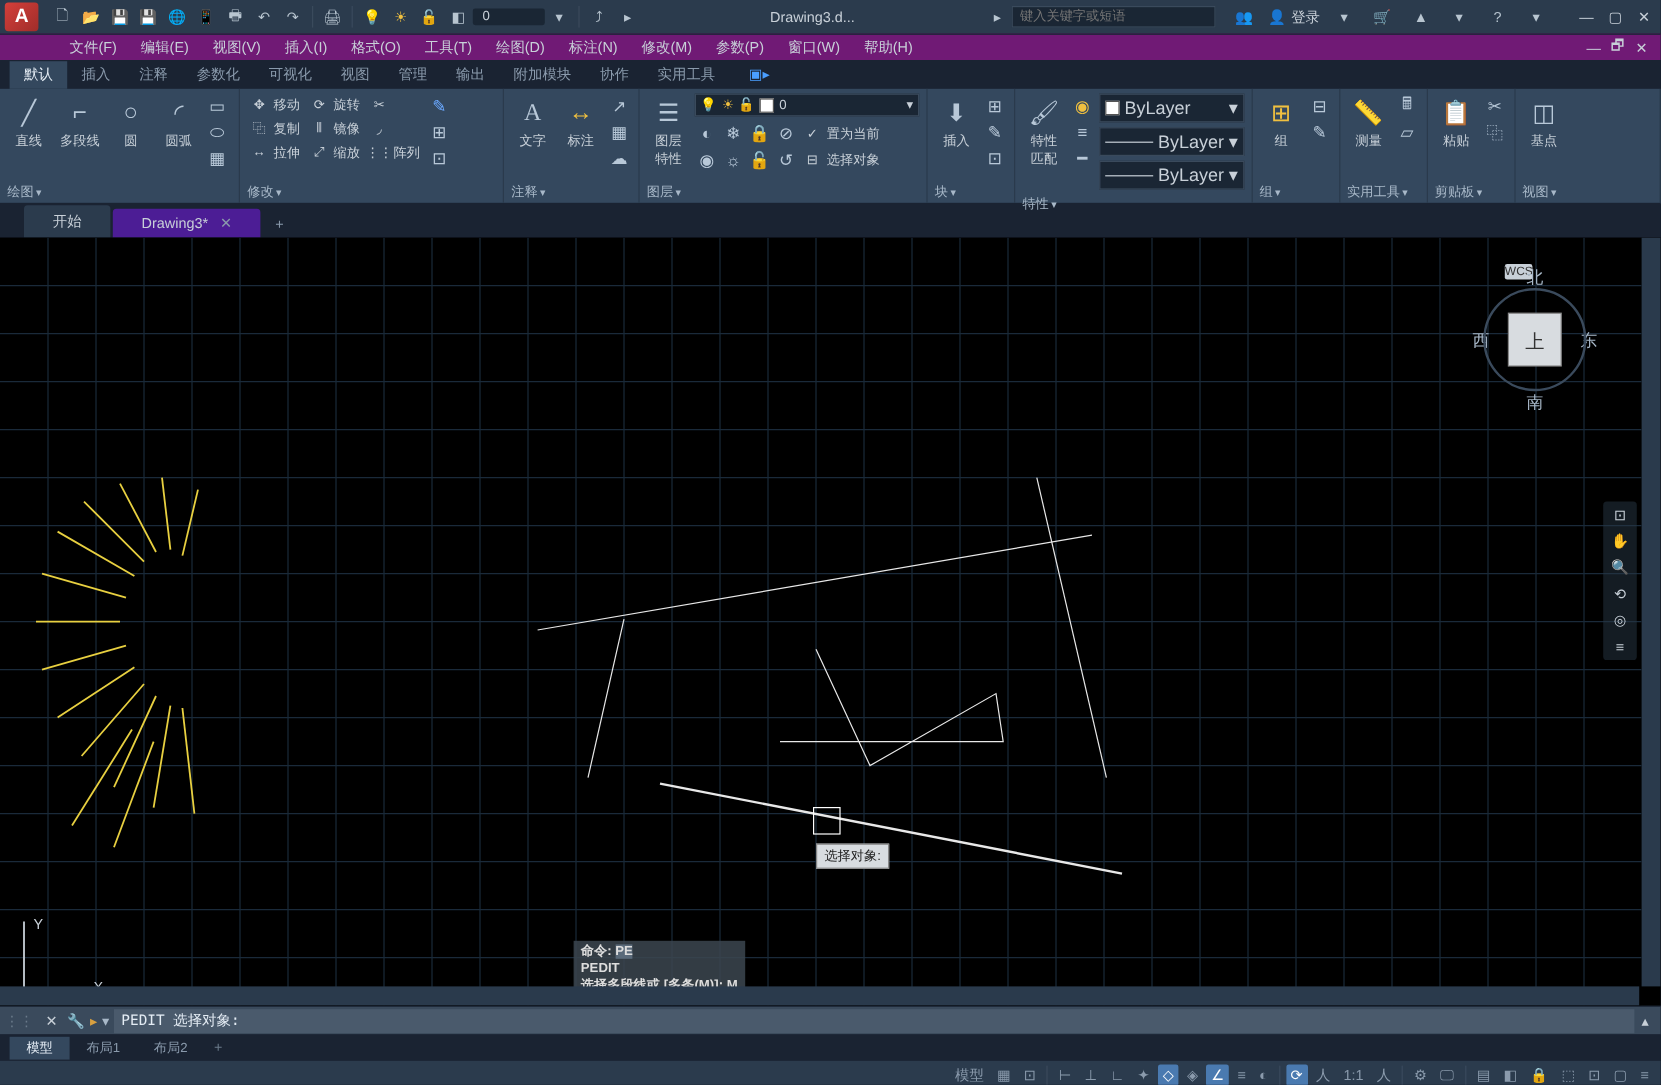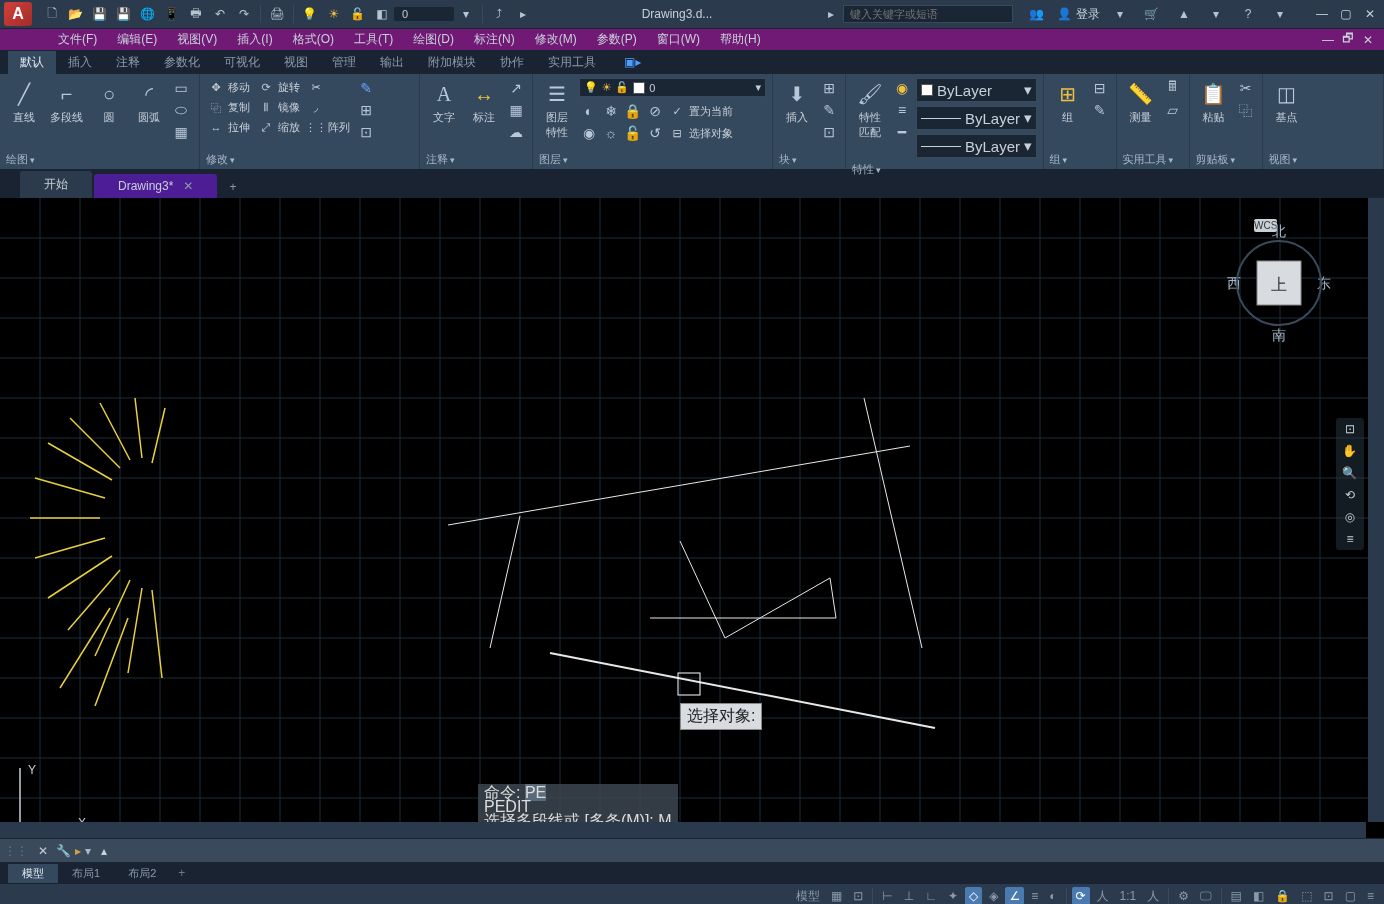--- a/index.html
+++ b/index.html
@@ -51,26 +51,26 @@
 .doc-tab { padding: 5px 24px; background: #2b3b4d; margin-right: 2px; font-size: 12px; cursor: pointer; position: relative; border-top-left-radius: 3px; border-top-right-radius: 3px; }
 .doc-tab.active { background: #4c1d95; }
 .doc-tab .close { margin-left: 10px; color: #8a9aac; }
 .doc-tab-add { padding: 4px 10px; color: #8a9aac; cursor: pointer; }
 
 
 .canvas-wrap { position: relative; height: 640px; background: #000; overflow: hidden; }
 .canvas-wrap svg { position: absolute; top: 0; left: 0; }
 .viewcube { position: absolute; top: 20px; right: 50px; width: 110px; height: 130px; }
 .navbar-r { position: absolute; right: 20px; top: 220px; width: 28px; background: rgba(40,55,70,0.5); border-radius: 3px; padding: 4px 0; display: flex; flex-direction: column; align-items: center; gap: 8px; }
-.tooltip-prompt { position: absolute; background: #d8dce0; color: #222; padding: 2px 6px; font-size: 16px; border: 1px solid #888; }
+.tooltip-prompt { position: absolute; background: #d8dce0; color: #222; padding: 2px 6px; font-size: 11px; border: 1px solid #888; }
 .scrollbar-h { position: absolute; bottom: 0; left: 0; right: 18px; height: 16px; background: #2a3a4c; }
 .scrollbar-v { position: absolute; top: 0; right: 0; bottom: 16px; width: 16px; background: #2a3a4c; }
 
 
-.cmd-history { position: absolute; left: 478px; top: 784px; background: rgba(60,70,80,0.85); padding: 2px 6px; font-size: 16px; font-family: Consolas, monospace; line-height: 14px; }
+.cmd-history { position: absolute; left: 478px; top: 784px; background: rgba(60,70,80,0.85); padding: 2px 6px; font-size: 11px; font-family: Consolas, monospace; line-height: 14px; font-weight: bold; }
 .cmd-history .c1 { color: #ddd; }
 
 
 .cmdline { height: 24px; background: #3a4a5c; display: flex; align-items: center; padding: 0 4px; border-top: 1px solid #1a2332; }
 .cmdline .grip { color: #6a7a8a; margin-right: 6px; }
 .cmdline .ico { margin: 0 4px; color: #c8d0d8; }
 .cmdline .prompt-arrow { color: #d8a040; margin-right: 4px; }
 .cmdline input { flex: 1; background: #4a5a6c; border: none; color: #e4ecf4; padding: 3px 6px; font-size: 12px; font-family: Consolas, monospace; outline: none; }
 .cmdline .hist-drop { width: 18px; text-align: center; color: #c8d0d8; cursor: pointer; }
 
@@ -542,20 +542,21 @@
   <div class="scrollbar-h"></div>
   <div class="scrollbar-v"></div>
 </div>
 
 <div class="cmdline">
   <span class="grip">⋮⋮</span>
   <span class="ico">✕</span>
   <span class="ico">🔧</span>
   <span class="prompt-arrow">▸</span>
   <span style="color:#a8b8c8;margin-right:4px">▾</span>
+  <input value="PEDIT 选择对象:" style="">
   <span class="hist-drop">▴</span>
 </div>
 
 <div class="bottom-tabs">
   <div class="bottom-tab active">模型</div>
   <div class="bottom-tab">布局1</div>
   <div class="bottom-tab">布局2</div>
   <div class="bottom-tab-add">+</div>
 </div>
 

